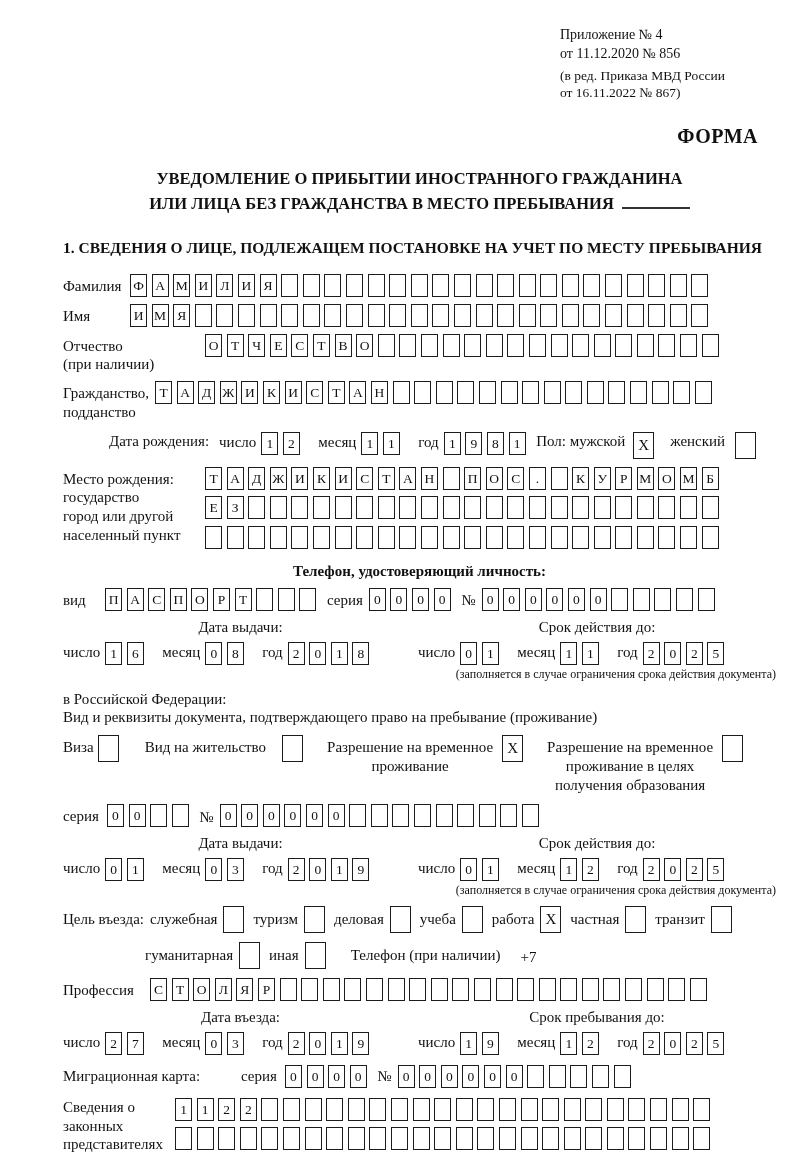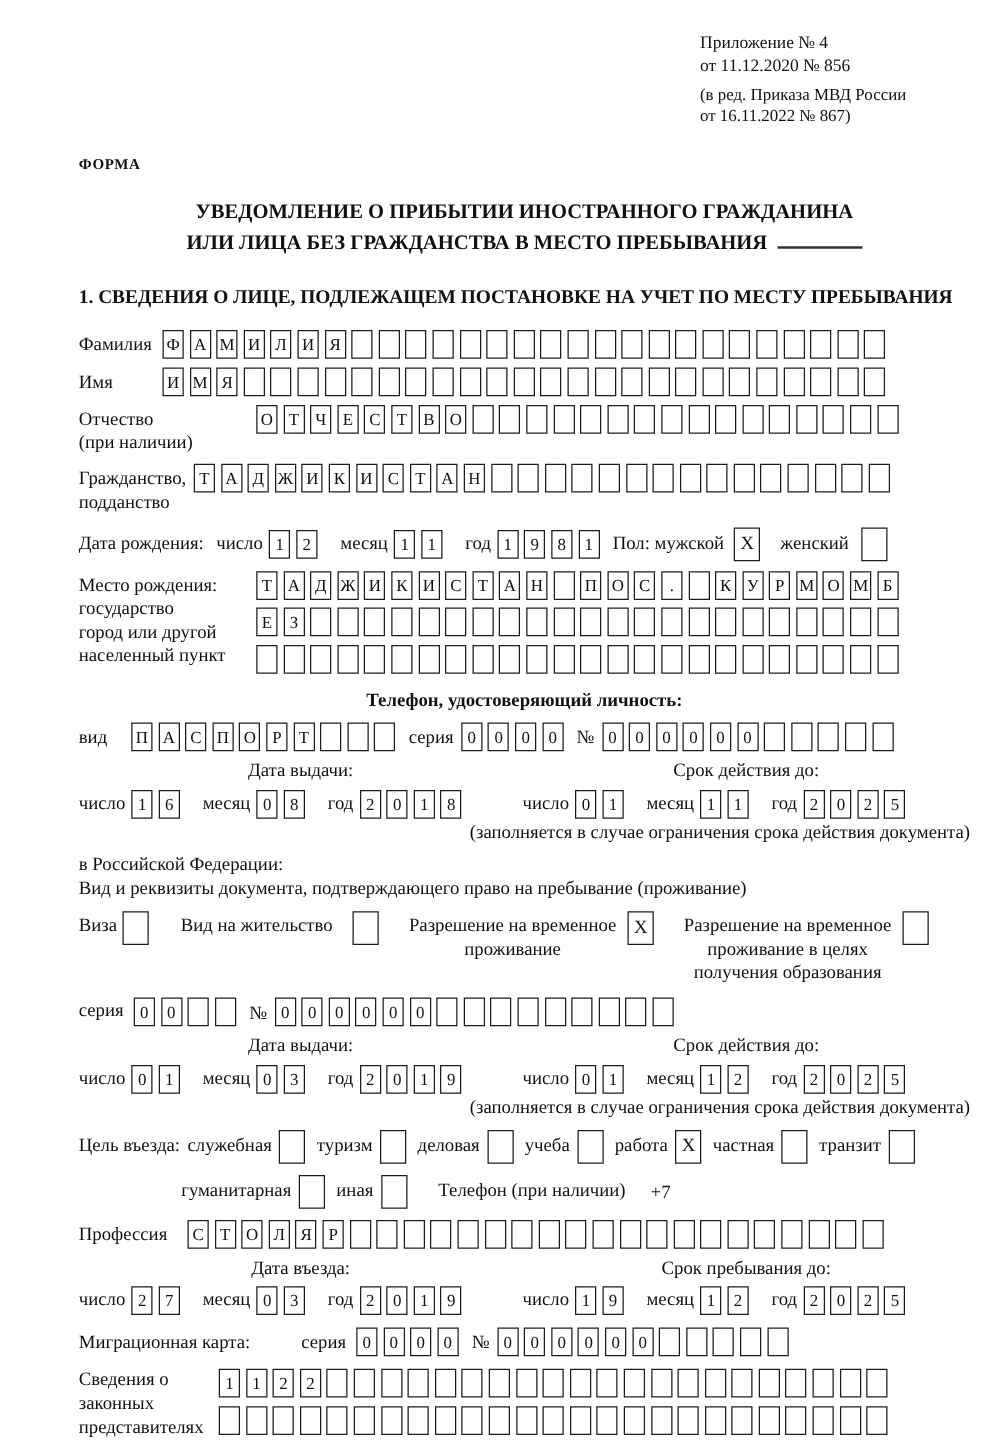--- a/index.html
+++ b/index.html
@@ -5,21 +5,21 @@
   html,body { margin:0; padding:0; background:#f2f2f2; }
   .page {
     width:800px; min-height:1163px; margin:0 auto; background:#ffffff;
     box-sizing:border-box; padding:26px 24px 24px 63px;
     font-family:"Liberation Serif","DejaVu Serif",serif; color:#111;
     font-size:15px; line-height:1.25;
   }
   .appendix { margin-left:497px; font-size:14px; }
   .appendix div { margin-bottom:1px; }
   .edition { margin-left:497px; font-size:13.5px; margin-top:6px; }
-  .form-label { text-align:left; font-weight:bold; font-size:12px; padding-right:18px; margin-top:22px; letter-spacing:0.5px; }
+  .form-label { text-align:right; font-weight:bold; font-size:20px; padding-right:18px; margin-top:22px; letter-spacing:0.5px; }
   .title { text-align:center; font-weight:bold; font-size:16.5px; margin-top:18px; line-height:1.5; }
   .title .uline { display:inline-block; width:68px; border-bottom:2px solid #333; height:14px; margin-left:8px; }
   .sec-heading { font-weight:bold; font-size:15.5px; margin-top:22px; margin-bottom:16px; }
 
   .frow { display:flex; align-items:flex-start; margin-bottom:7px; }
   .flabel { flex:0 0 auto; padding-top:3px; }
   .w67 { width:67px; } .w92 { width:92px; } .w142 { width:142px; }
   .w42 { width:42px; } .w87 { width:87px; } .w112 { width:112px; } .w178 { width:178px; }
 
   .boxes { white-space:nowrap; }
@@ -39,21 +39,21 @@
   .inl { display:inline-block; vertical-align:top; }
   .lblsp { padding:3px 6px 0 6px; }
   .dgroup { white-space:nowrap; }
   .dgroup .dlbl { margin-right:5px; }
   .dgroup .gap { display:inline-block; width:10px; }
 
   .two-col { display:flex; margin-bottom:2px; }
   .col-l { flex:0 0 355px; }
   .col-r { flex:1 1 auto; }
   .dhdr { text-align:center; font-size:15px; margin-bottom:3px; }
-  .note { font-size:15px; text-align:right; margin-top:2px; margin-bottom:8px; }
+  .note { font-size:12px; text-align:right; margin-top:2px; margin-bottom:8px; }
 
   .para { margin:8px 0 2px 0; }
   .opt-row { display:flex; align-items:flex-start; margin-top:8px; margin-bottom:10px; }
   .opt { display:flex; align-items:flex-start; margin-right:14px; }
   .opt .olbl { text-align:center; padding-top:3px; margin-right:9px; }
   .purpose-row { display:flex; align-items:center; flex-wrap:nowrap; margin-bottom:9px; }
   .purpose-row .plbl { margin-right:6px; }
   .purpose-row .ckb { margin-right:9px; }
   .indent145 { margin-left:82px; }
   .phone-prefix { margin:0 7px 0 14px; padding-top:3px; }
@@ -99,21 +99,21 @@
   </div>
 
   <div class="frow">
     <div class="flabel w92">
       <div>Гражданство,</div>
       <div>подданство</div>
     </div>
     <div class="boxes"><span class="cb">Т</span><span class="cb">А</span><span class="cb">Д</span><span class="cb">Ж</span><span class="cb">И</span><span class="cb">К</span><span class="cb">И</span><span class="cb">С</span><span class="cb">Т</span><span class="cb">А</span><span class="cb">Н</span><span class="cb"></span><span class="cb"></span><span class="cb"></span><span class="cb"></span><span class="cb"></span><span class="cb"></span><span class="cb"></span><span class="cb"></span><span class="cb"></span><span class="cb"></span><span class="cb"></span><span class="cb"></span><span class="cb"></span><span class="cb"></span><span class="cb"></span></div>
   </div>
 
-  <div class="frow" style="align-items:center; margin-top:10px;">
+  <div class="frow" style="align-items:flex-start; margin-top:10px;margin-left:46px;">
     <span class="inl" style="margin-right:10px;">Дата рождения:</span>
     <span class="dgroup">
       <span class="dlbl">число</span><span class="boxes"><span class="cb">1</span><span class="cb">2</span></span><span class="gap"></span>
       <span class="dlbl">месяц</span><span class="boxes"><span class="cb">1</span><span class="cb">1</span></span><span class="gap"></span>
       <span class="dlbl">год</span><span class="boxes"><span class="cb">1</span><span class="cb">9</span><span class="cb">8</span><span class="cb">1</span></span>
     </span>
     <span class="inl" style="margin:0 8px 0 6px;">Пол: мужской</span>
     <span class="ckb">X</span>
     <span class="inl" style="margin:0 10px 0 16px;">женский</span>
     <span class="ckb"></span>

